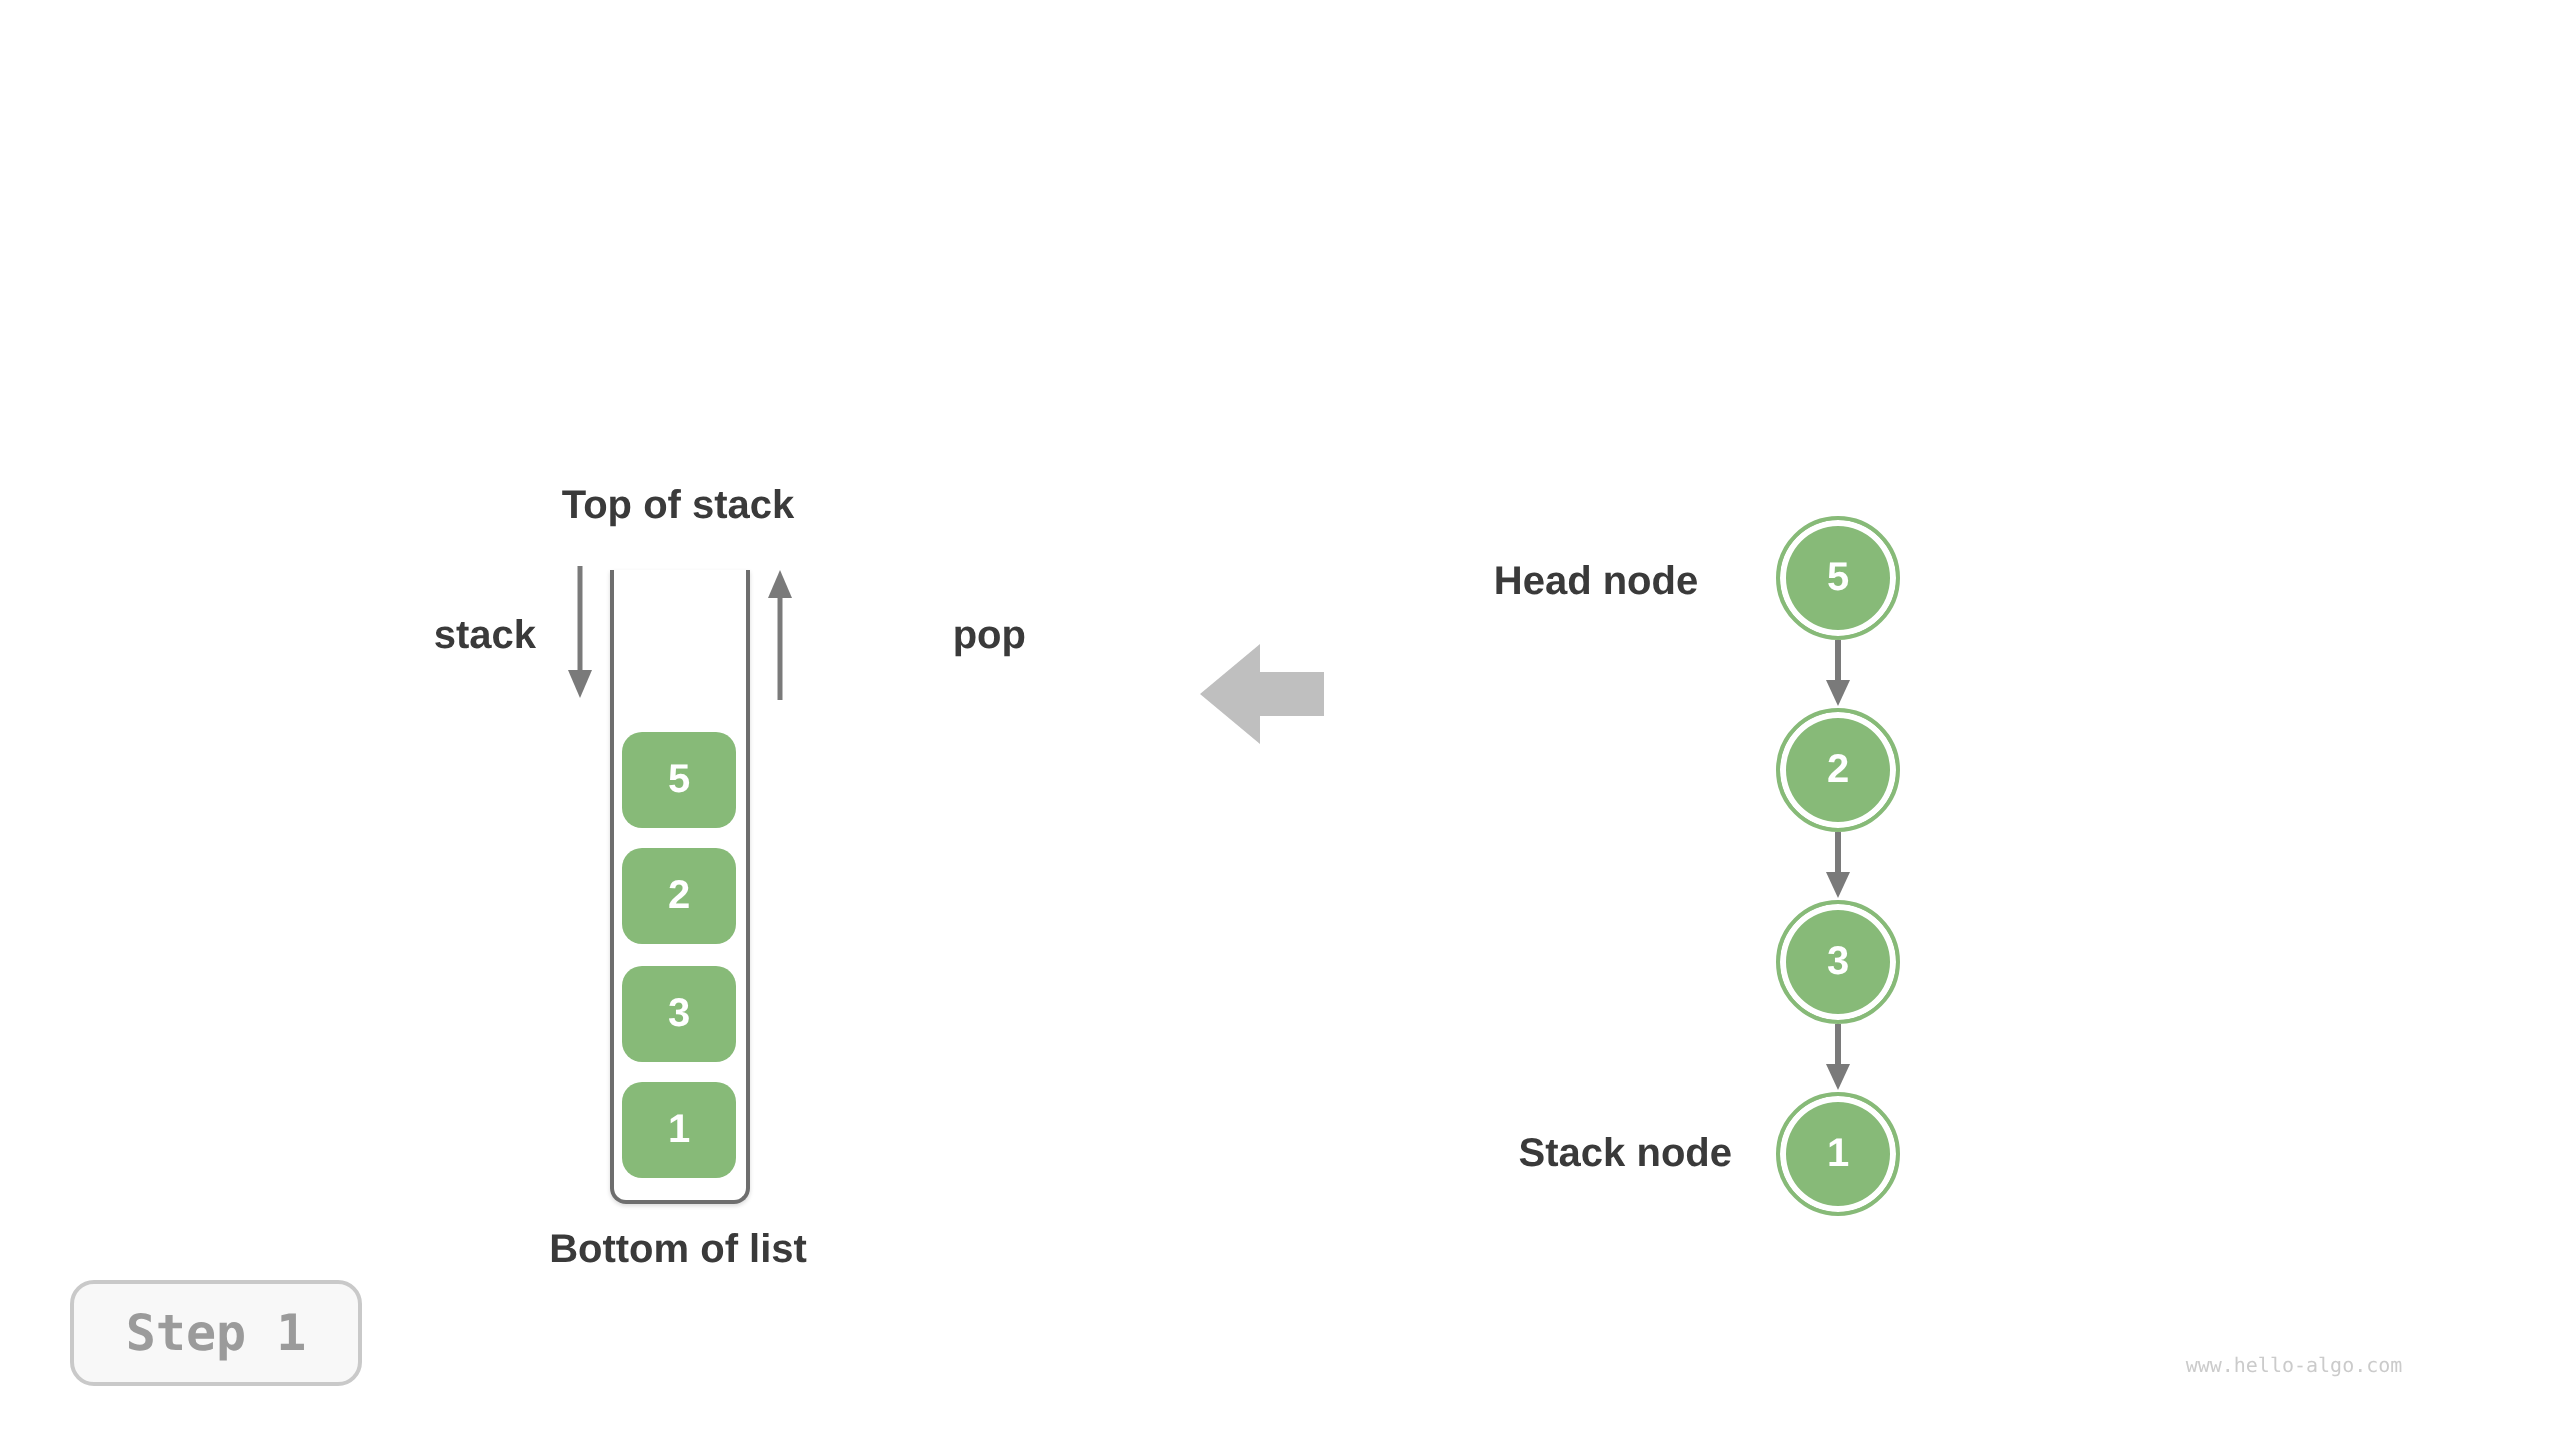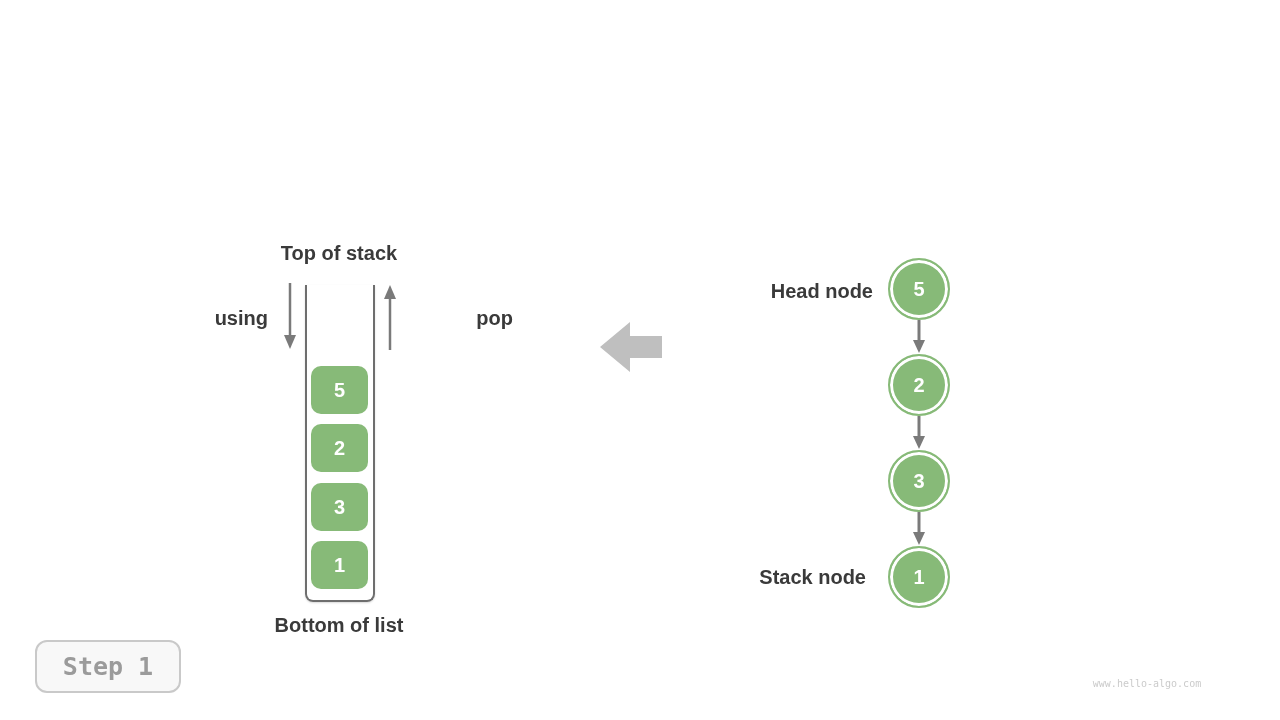--- a/index.html
+++ b/index.html
@@ -9,21 +9,21 @@
     --green:#87ba78;--wall:#6e6e6e;--arrow:#7a7a7a;--block-arrow:#bfbfbf;
     --caption:#8f8f8f;--text-dark:#3a3a3a;--badge-text:#9b9b9b;--badge-border:#c9c9c9;
     --badge-bg:#f8f8f8;--watermark:#cbcbcb;
   }
   .label{position:absolute;font-weight:bold;color:var(--text-dark);font-size:20px;line-height:24px;}
   .centered{text-align:center;}
   .top-label{left:239px;top:241px;width:200px;}
   .bottom-label{left:239px;top:613px;width:200px;}
   .push-label{left:168px;top:306px;width:100px;text-align:right;}
   .pop-label{left:413px;top:306px;width:100px;text-align:right;}
-  .head-label{left:723px;top:279px;width:150px;text-align:right;}
+  .head-label{left:723px;top:279px;width:150px;text-align:center;}
   .tail-label{left:716px;top:565px;width:150px;text-align:right;}
   .v-arrow{position:absolute;overflow:visible;}
   .v-arrow line{stroke:var(--arrow);stroke-width:2.5;}
   .v-arrow polygon{fill:var(--arrow);}
   .push-arrow{left:281px;top:283px;}
   .pop-arrow{left:381px;top:283px;}
   .stack-container{
     position:absolute;left:305px;top:285px;width:66px;height:315px;
     border-left:2px solid var(--wall);border-right:2px solid var(--wall);
     border-bottom:2px solid var(--wall);border-radius:0 0 8px 8px;
@@ -65,21 +65,21 @@
     font-size:10px;color:var(--watermark);
   }
 </style>
 </head>
 <body>
 
 <div class="canvas" id="canvas" style="--green: #87ba78; --wall: #6e6e6e; --arrow: #7a7a7a; --block-arrow: #bfbfbf; --caption: #8f8f8f; --text-dark: #3a3a3a; --badge-text: #9b9b9b; --badge-border: #c9c9c9; --badge-bg: #f8f8f8; --watermark: #cbcbcb;">
 
   <div class="label centered top-label">Top of stack</div>
 
-  <div class="label push-label">using</div>
+  <div class="label push-label">stack</div>
   <svg class="v-arrow push-arrow" width="18" height="68">
     <line x1="9" y1="0" x2="9" y2="54"></line>
     <polygon points="3,52 15,52 9,66"></polygon>
   </svg>
 
   <div class="label pop-label">pop</div>
   <svg class="v-arrow pop-arrow" width="18" height="68">
     <line x1="9" y1="14" x2="9" y2="67"></line>
     <polygon points="3,16 15,16 9,2"></polygon>
   </svg>

